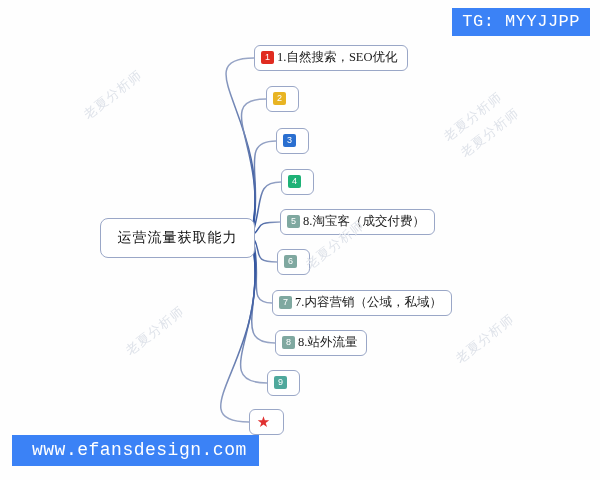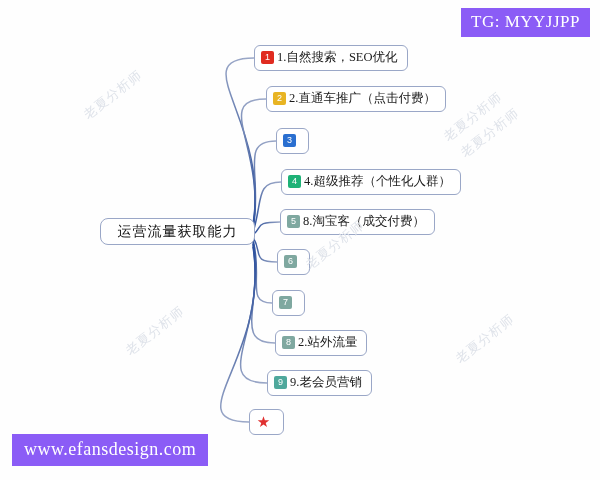--- a/index.html
+++ b/index.html
@@ -17,37 +17,37 @@
   #canvas {
     position: relative;
     width: 600px;
     height: 480px;
     background: #fefefe;
   }
 
   
   .wm-badge {
     position: absolute;
-    background: #8b5cf6;
+    background: #3b82f6;
     color: #ffffff;
     font-size: 17px;
     letter-spacing: 0.5px;
     padding: 4px 10px 5px 10px;
     white-space: nowrap;
-    font-family: Liberation Serif, serif;
+    font-family: Liberation Mono, monospace;
   }
   #wm-top {
     top: 8px;
     right: 10px;
   }
   #wm-bottom {
     left: 12px;
     bottom: 14px;
     font-size: 18px;
-    padding: 5px 12px 6px 12px;
+    padding: 5px 12px 6px 20px;
   }
   .wm-diag {
     position: absolute;
     color: #dfe3ea;
     font-size: 13px;
     transform: rotate(-38deg);
     white-space: nowrap;
     pointer-events: none;
     font-family: "DejaVu Sans", sans-serif;
     letter-spacing: 1px;
@@ -182,57 +182,55 @@
       <path d="M 253 229.8 C 263 174.744, 238.704 141, 276 141" fill="none" stroke="url(#lg2)" stroke-width="1.5" stroke-linecap="round"></path>
       <path d="M 253 232.28 C 263 201.1064, 255 182, 281 182" fill="none" stroke="url(#lg3)" stroke-width="1.5" stroke-linecap="round"></path>
       <path d="M 253 234.76 C 263 226.84879999999998, 254 222, 280 222" fill="none" stroke="url(#lg4)" stroke-width="1.5" stroke-linecap="round"></path>
       <path d="M 253 237.24 C 263 252.59120000000001, 251 262, 277 262" fill="none" stroke="url(#lg5)" stroke-width="1.5" stroke-linecap="round"></path>
       <path d="M 253 239.72 C 263 278.9536, 245.4224 303, 272 303" fill="none" stroke="url(#lg6)" stroke-width="1.5" stroke-linecap="round"></path>
       <path d="M 253 242.2 C 263.08 304.696, 232.664 343, 275 343" fill="none" stroke="url(#lg7)" stroke-width="1.5" stroke-linecap="round"></path>
       <path d="M 253 244.68 C 266.832 330.4384, 208.9056 383, 267 383" fill="none" stroke="url(#lg8)" stroke-width="1.5" stroke-linecap="round"></path>
       <path d="M 253 247.16 C 270.484 355.5608, 175.5672 422, 249 422" fill="none" stroke="url(#lg9)" stroke-width="1.5" stroke-linecap="round"></path>
     </svg>
 
-  <div id="central-node" style="left: 100px; top: 218px; width: 155px; height: 27px;">
+  <div id="central-node" style="left: 100px; top: 218px; width: 155px; height: 40px;">
     <span>运营流量获取能力</span>
   </div>
 
   <div id="nodes-layer">
       <div class="node" style="left: 254px; top: 45px; height: 26px;">
         <span class="badge" style="background: rgb(224, 43, 32);">1</span>
         <span class="label">1.自然搜索，SEO优化</span>
       </div>
       <div class="node" style="left: 266px; top: 86px; height: 26px;">
         <span class="badge" style="background: rgb(232, 180, 35);">2</span>
-        <span class="label">2.直通车推广（点击付费）</span>
       </div>
       <div class="node" style="left: 276px; top: 128px; height: 26px;">
         <span class="badge" style="background: rgb(42, 111, 208);">3</span>
       </div>
       <div class="node" style="left: 281px; top: 169px; height: 26px;">
         <span class="badge" style="background: rgb(30, 178, 119);">4</span>
-        <span class="label">4.超级推荐（个性化人群）</span>
       </div>
       <div class="node" style="left: 280px; top: 209px; height: 26px;">
         <span class="badge" style="background: rgb(127, 168, 160);">5</span>
         <span class="label">8.淘宝客（成交付费）</span>
       </div>
       <div class="node" style="left: 277px; top: 249px; height: 26px;">
         <span class="badge" style="background: rgb(127, 168, 160);">6</span>
       </div>
       <div class="node" style="left: 272px; top: 290px; height: 26px;">
         <span class="badge" style="background: rgb(127, 168, 160);">7</span>
+        <span class="label">7.内容营销（公域，私域）</span>
       </div>
       <div class="node" style="left: 275px; top: 330px; height: 26px;">
         <span class="badge" style="background: rgb(127, 168, 160);">8</span>
-        <span class="label">2.站外流量</span>
+        <span class="label">8.站外流量</span>
       </div>
       <div class="node" style="left: 267px; top: 370px; height: 26px;">
         <span class="badge" style="background: rgb(79, 168, 156);">9</span>
-        <span class="label">9.老会员营销</span>
       </div>
       <div class="node" style="left: 249px; top: 409px; height: 26px;">
         <span class="badge star" style="color: rgb(224, 48, 48);">★</span>
       </div>
     </div>
 
   <div id="wm-diagonals">
       <div class="wm-diag" style="left: 438px; top: 108px;">老夏分析师</div>
       <div class="wm-diag" style="left: 455px; top: 124px;">老夏分析师</div>
       <div class="wm-diag" style="left: 78px; top: 86px;">老夏分析师</div>

